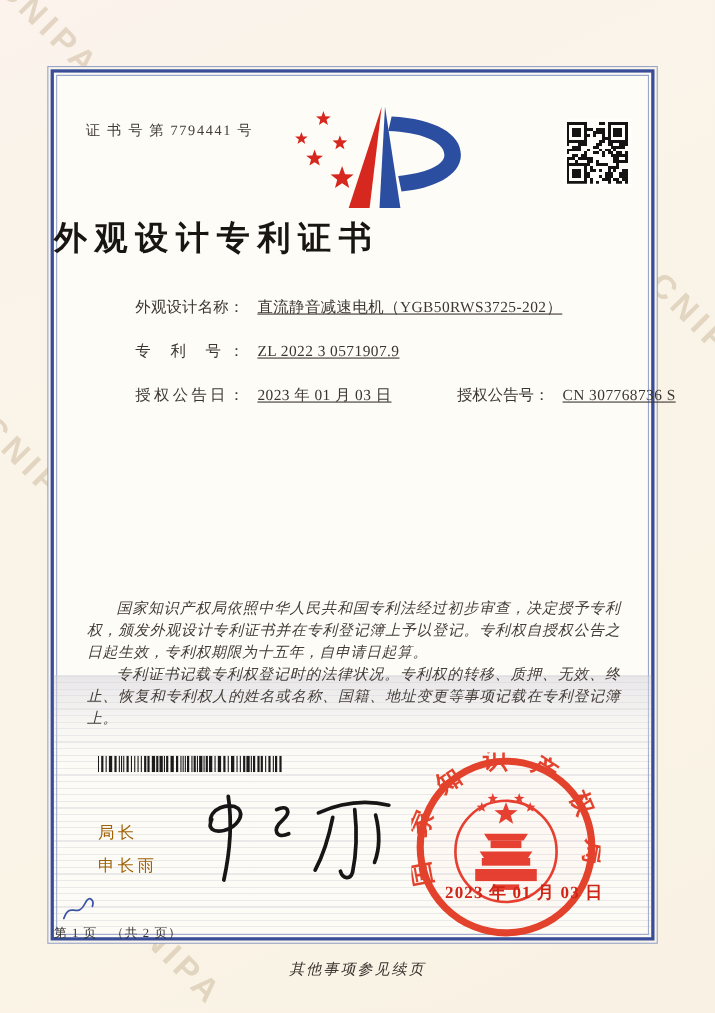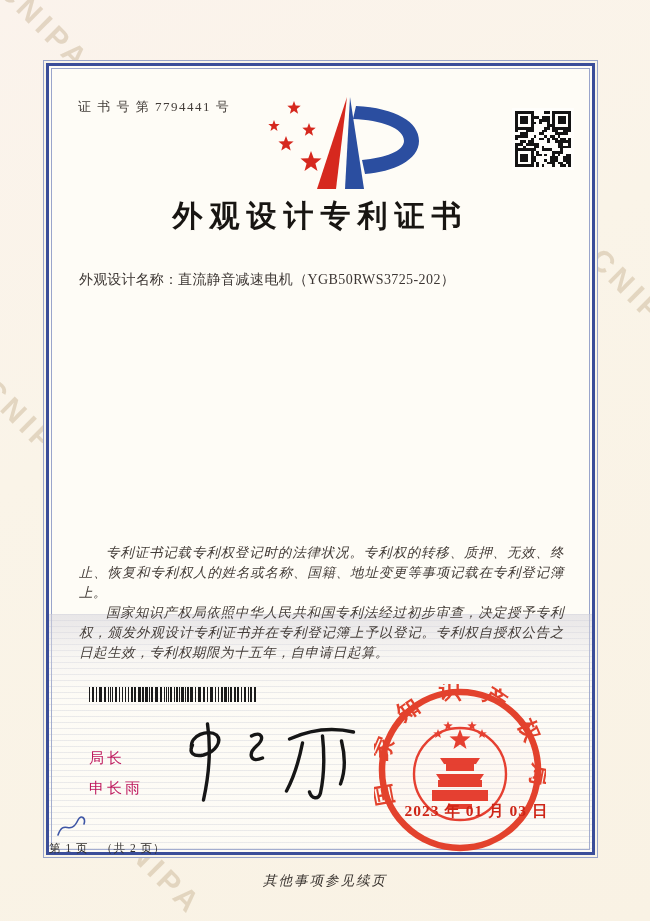--- a/index.html
+++ b/index.html
@@ -35,61 +35,62 @@
   }
   .cert-inner { position:absolute; inset:0; }
   .guilloche {
     position:absolute; left:0; right:0; top:548px; bottom:0;
     background:
       linear-gradient(180deg, rgba(214,212,220,0.55) 0, rgba(236,234,236,0.35) 42px, rgba(246,244,240,0.1) 80px),
       repeating-linear-gradient(180deg, rgba(148,153,182,0.20) 0 1px, rgba(0,0,0,0) 1px 6px);
   }
   
   .cert-no {
-    position:absolute; left:29px; top:32px;
+    position:absolute; left:29px; top:44px;
     font-size:13px; letter-spacing:1.5px; color:#423c38;
   }
   .logo { position:absolute; left:212px; top:28px; width:175px; height:95px; }
   .qr {
     position:absolute; left:463px; top:42px; width:62px; height:62px;
     background:#fffefb; padding:3px;
   }
   .title {
     position:absolute; left:0; right:0; top:130px;
-    text-align:center;
+    text-align:left;
     font-size:30px; font-weight:bold; letter-spacing:7px;
     color:#181512;
   }
   
   .fields { position:absolute; left:30px; right:26px; top:205px; font-size:14px; }
   .field { height:40px; white-space:nowrap; }
   .f-label {
     display:inline-block; width:99px;
     text-align:justify; text-align-last:justify;
     color:#3c3633;
-  }
-  .f-value { margin-left:0; color:#3c3633; letter-spacing:0.4px; }
+    margin-left:44px;
+  }
+  .f-value { margin-left:12px; color:#3c3633; letter-spacing:0.4px;text-decoration:underline; }
   .grant-row { height:40px; white-space:nowrap; }
   .grant-no { margin-left:56px; }
   
   .body-text {
     position:absolute; left:30px; right:28px; top:477px;
     font-size:13.5px; line-height:20px;
     font-style:italic;
     letter-spacing:0.6px;
     color:#433c38;
     text-align:justify;
   }
   .body-text p { text-indent:2em; }
   
   .barcode { position:absolute; left:40px; top:621px; width:168px; height:15px; }
   .signer {
     position:absolute; left:40px; top:677px;
     font-family:"Liberation Sans","DejaVu Sans",sans-serif;
-    font-size:15px; letter-spacing:3px; color:#be185d; line-height:30px;
+    font-size:15px; letter-spacing:3px; color:#a16207; line-height:30px;
   }
   .signature { position:absolute; left:112px; top:648px; width:215px; height:100px; }
   .flourish { position:absolute; left:6px; top:744px; width:34px; height:30px; }
   .seal { position:absolute; left:325px; top:618px; width:172px; height:172px; opacity:0.96; }
   .seal-date {
     position:absolute; left:330px; top:735px; width:195px;
     text-align:center;
     font-size:15.5px; letter-spacing:1px;
     color:#ce2517; font-weight:bold;
   }
@@ -371,25 +372,32 @@
         <rect x="18" y="20" width="1" height="1" fill="#141414"></rect>
         <rect x="20" y="20" width="1" height="1" fill="#141414"></rect>
       </svg>
 
     <div class="title">外观设计专利证书</div>
 
     <div class="fields">
       <div class="field">
         <span class="f-label">外观设计名称：</span><span class="f-value">直流静音减速电机（YGB50RWS3725-202）</span>
       </div>
+      <div class="field">
+        <span class="f-label">专 利 号：</span><span class="f-value">ZL 2022 3 0571907.9</span>
+      </div>
+      <div class="grant-row">
+        <span><span class="f-label">授权公告日：</span><span class="f-value">2023 年 01 月 03 日</span></span>
+        <span class="grant-no"><span>授权公告号：</span><span class="f-value">CN 307768736 S</span></span>
+      </div>
     </div>
 
     <div class="body-text">
+      <p>国家知识产权局依照中华人民共和国专利法经过初步审查，决定授予专利权，颁发外观设计专利证书并在专利登记簿上予以登记。专利权自授权公告之日起生效，专利权期限为十五年，自申请日起算。</p>
       <p>专利证书记载专利权登记时的法律状况。专利权的转移、质押、无效、终止、恢复和专利权人的姓名或名称、国籍、地址变更等事项记载在专利登记簿上。</p>
-      <p>国家知识产权局依照中华人民共和国专利法经过初步审查，决定授予专利权，颁发外观设计专利证书并在专利登记簿上予以登记。专利权自授权公告之日起生效，专利权期限为十五年，自申请日起算。</p>
     </div>
 
     <svg class="barcode" id="barcode" viewBox="0 0 168 15" preserveAspectRatio="none">
         <rect x="0" y="0" width="1" height="15" fill="#1b1b1b"></rect>
         <rect x="3" y="0" width="2" height="15" fill="#1b1b1b"></rect>
         <rect x="7" y="0" width="1" height="15" fill="#1b1b1b"></rect>
         <rect x="10" y="0" width="3" height="15" fill="#1b1b1b"></rect>
         <rect x="15" y="0" width="2" height="15" fill="#1b1b1b"></rect>
         <rect x="19" y="0" width="1" height="15" fill="#1b1b1b"></rect>
         <rect x="21" y="0" width="1" height="15" fill="#1b1b1b"></rect>

